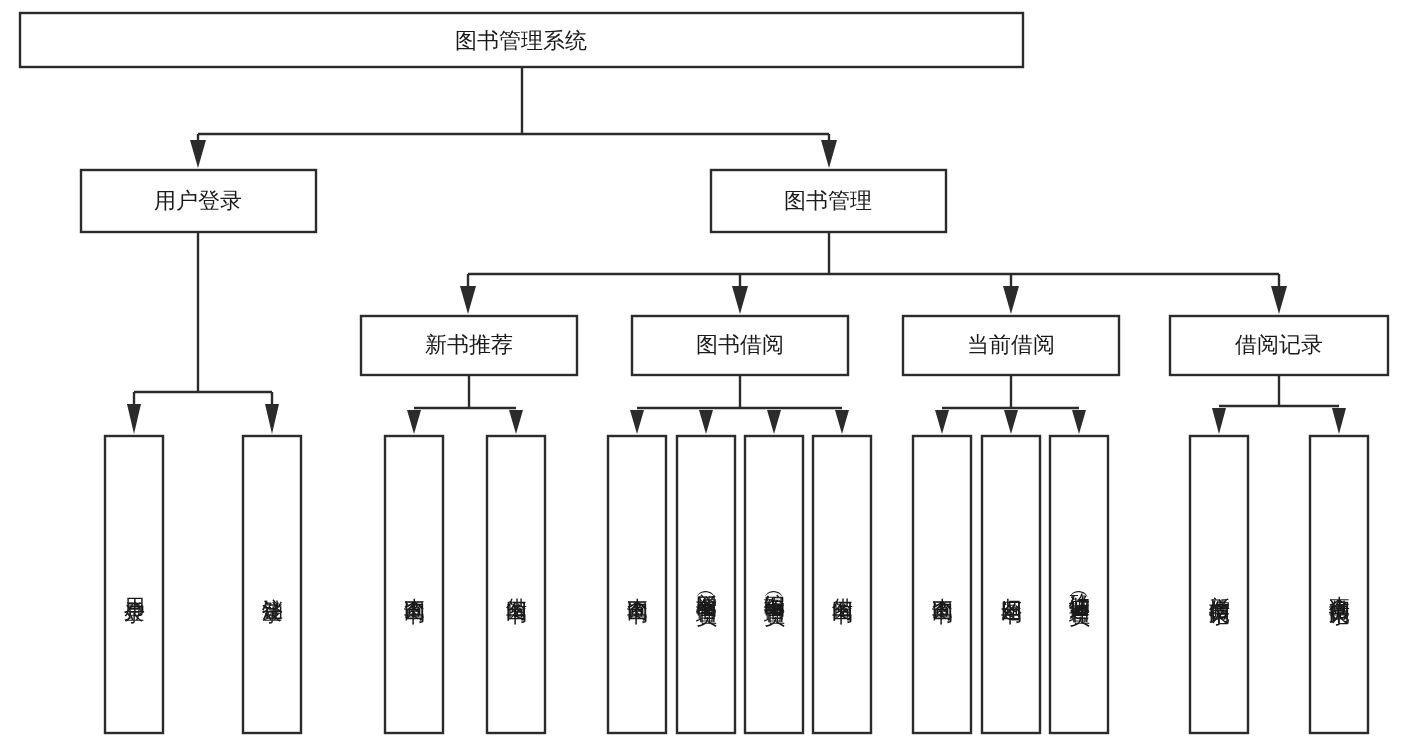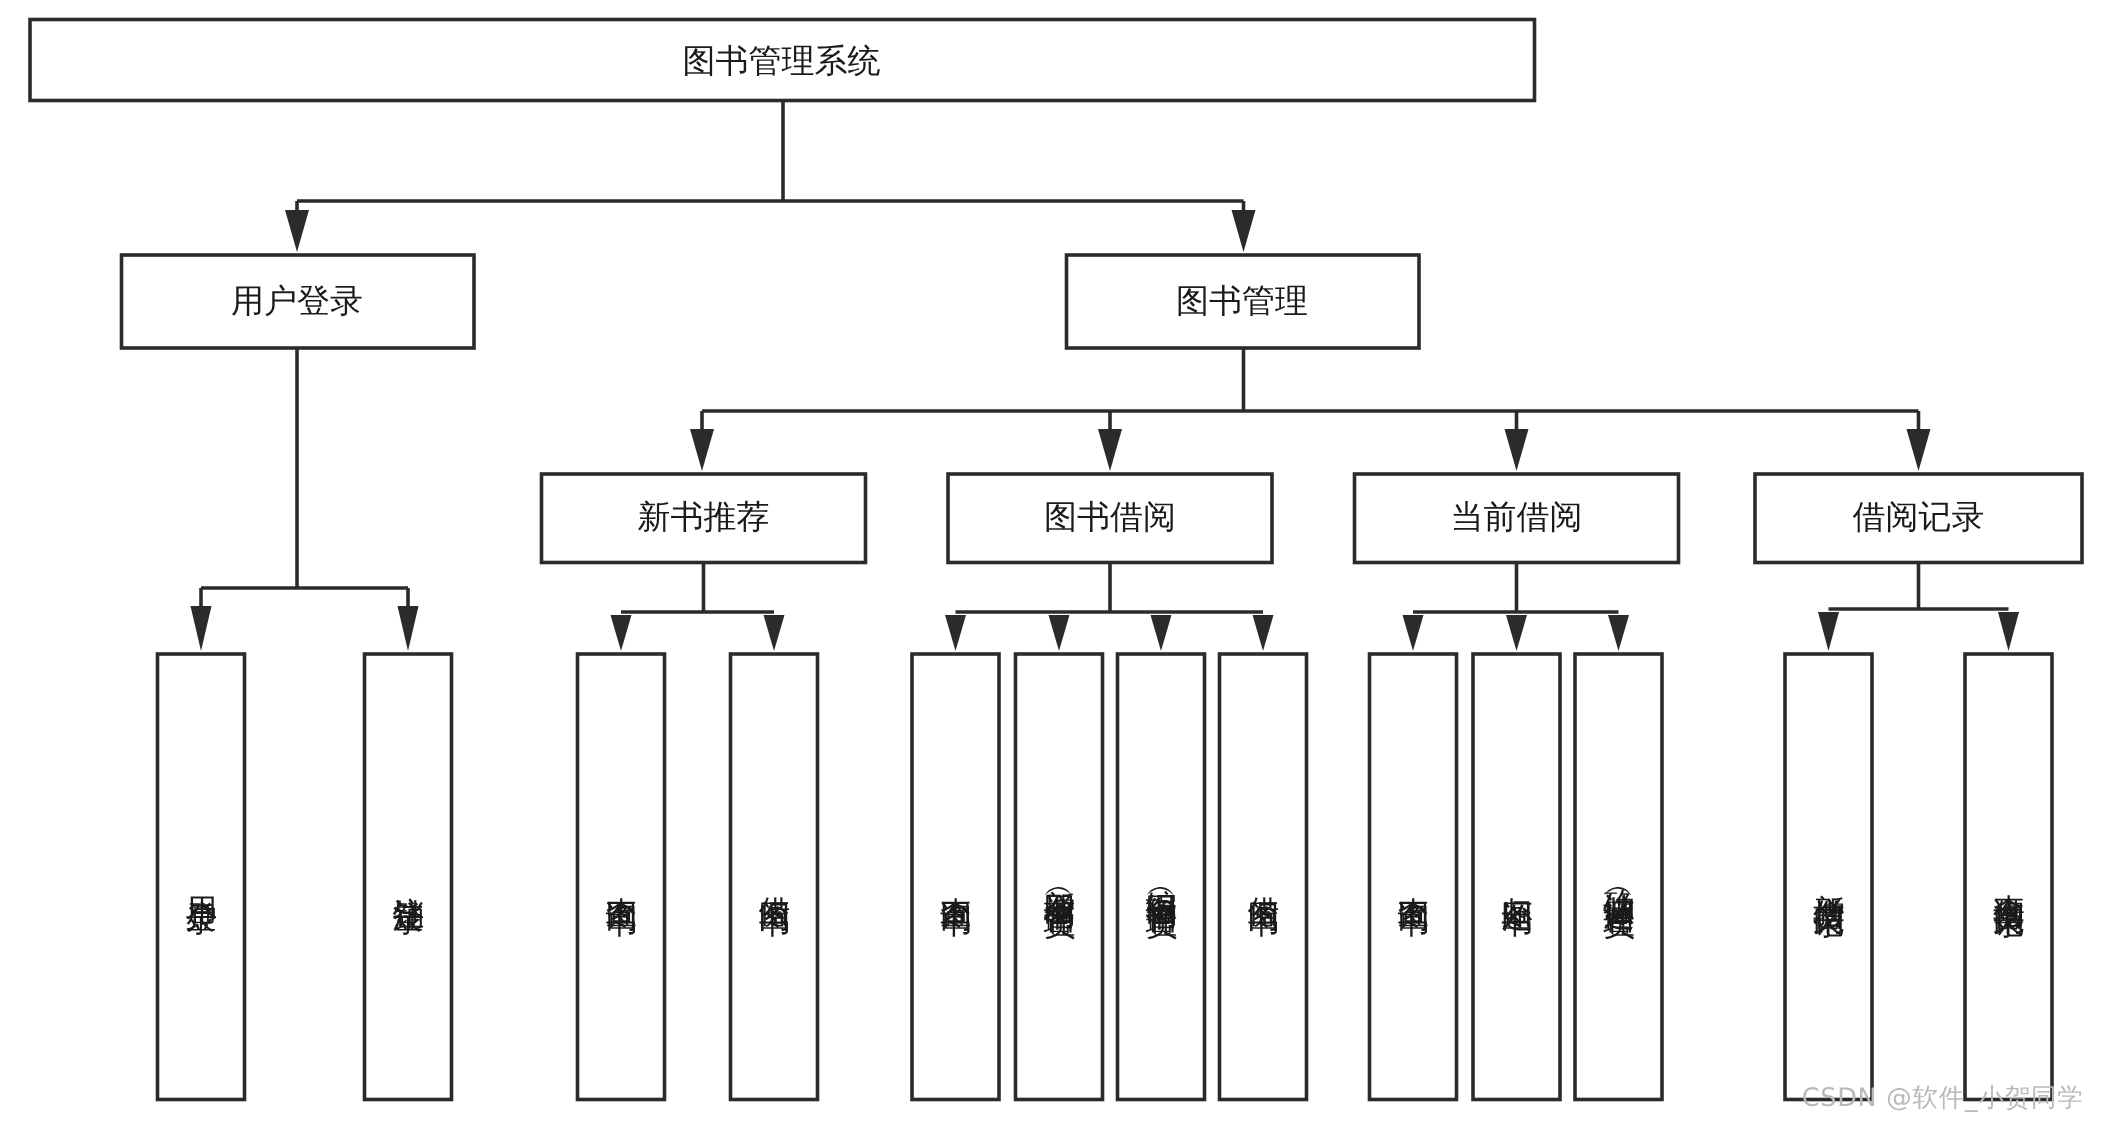--- a/index.html
+++ b/index.html
@@ -209,14 +209,13 @@
   <div class="vlabel" style="left:608px; top:436px; width:58px; height:297px;">查询图书</div>
   <div class="vlabel" style="left:677px; top:436px; width:58px; height:297px;">新增图书（管理员）</div>
   <div class="vlabel" style="left:745px; top:436px; width:58px; height:297px;">编辑图书（管理员）</div>
   <div class="vlabel" style="left:813px; top:436px; width:58px; height:297px;">借阅图书</div>
   <div class="vlabel" style="left:913px; top:436px; width:58px; height:297px;">查询图书</div>
   <div class="vlabel" style="left:982px; top:436px; width:58px; height:297px;">归还图书</div>
   <div class="vlabel" style="left:1050px; top:436px; width:58px; height:297px;">确认归还（管理员）</div>
   <div class="vlabel" style="left:1190px; top:436px; width:58px; height:297px;">新增借阅记录</div>
   <div class="vlabel" style="left:1310px; top:436px; width:58px; height:297px;">查询借阅记录</div>
 
-  <div class="watermark">CSDN @软件_小贺同学</div>
 </div>
 
 </body></html>

